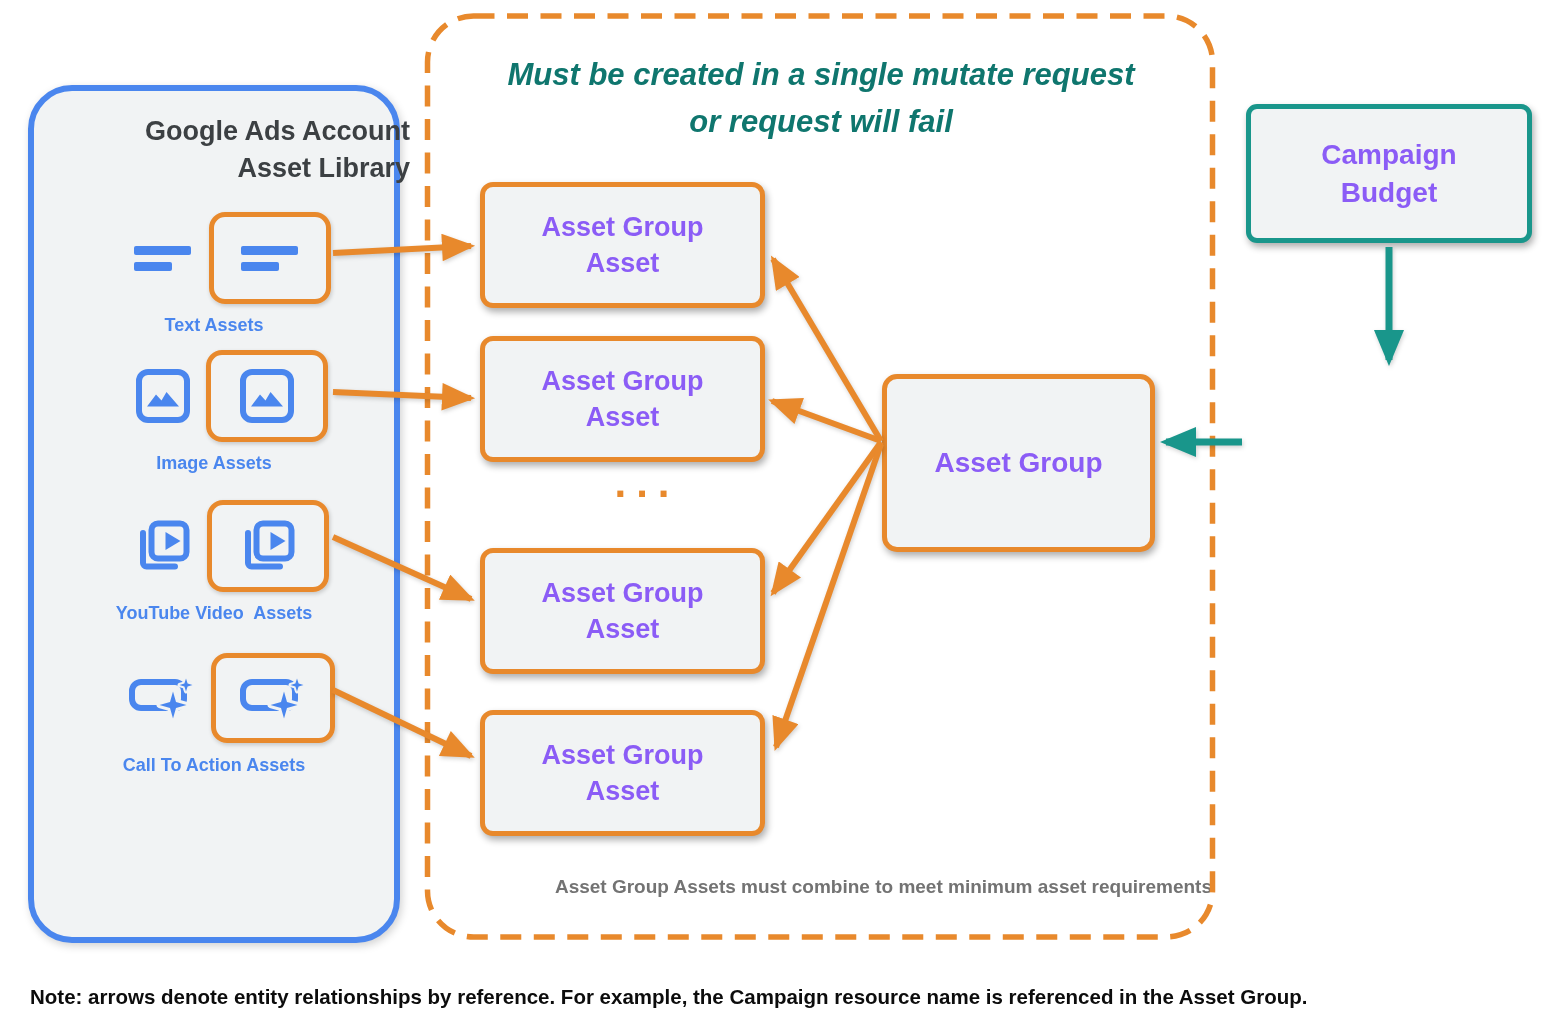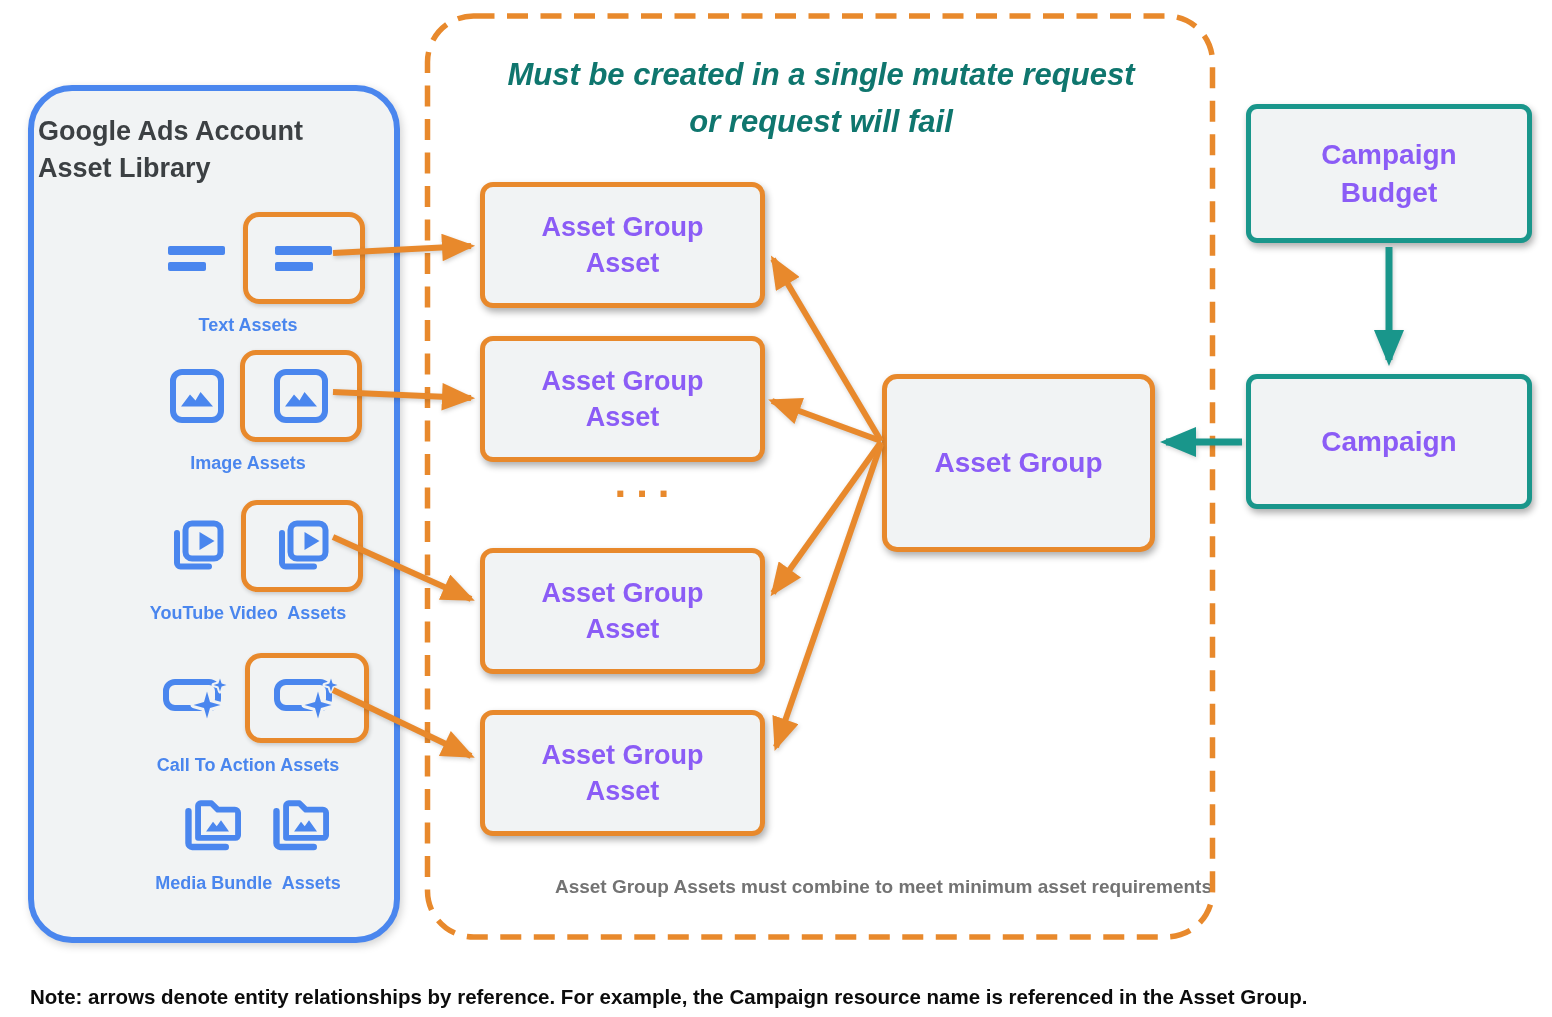--- a/index.html
+++ b/index.html
@@ -8,28 +8,28 @@
     background:#ffffff; overflow:hidden;
     font-family:"Liberation Sans", sans-serif;
   }
   
   .library-panel {
     position:absolute; left:28px; top:85px; width:372px; height:858px;
     background:#f1f3f4; border:6px solid #4a86ee; border-radius:44px;
     box-sizing:border-box; box-shadow:2px 3px 8px rgba(0,0,0,0.18);
   }
   .library-title {
-    position:absolute; top:22px; left:4px; width:100%;
-    text-align:left; font-weight:bold; font-size:27px; line-height:1.38;
+    position:absolute; top:22px; left:16px; width:100%;
+    text-align:right; font-weight:bold; font-size:27px; line-height:1.38;
     color:#3c4043;
   }
   .library-title span { display:inline-block; max-width:310px; }
   .asset-row {
     position:absolute; left:0; width:100%;
-    display:flex; flex-direction:column; align-items:center;margin-left:34px;
+    display:flex; flex-direction:column; align-items:center;
   }
   .icons {
     display:flex; align-items:center; gap:16px; height:94px;
     padding-left:36px; box-sizing:border-box;
   }
   .icons.no-shift { padding-left:18px; height:66px; gap:24px; }
   .frame {
     border:5px solid #e8892c; border-radius:16px;
     min-width:122px; height:92px; box-sizing:border-box;
     display:flex; align-items:center; justify-content:center;
@@ -174,39 +174,20 @@
                 <rect x="3" y="8" width="52" height="26" rx="9" fill="none" stroke="#4a86ee" stroke-width="6"></rect>
                 <path d="M44 17.5 L47 28 L57.5 31 L47 34 L44 44.5 L41 34 L30.5 31 L41 28 Z" fill="#4a86ee" stroke="#f1f3f4" stroke-width="6" paint-order="stroke" stroke-linejoin="round"></path>
                 <path d="M57 4.5 L58.6 9.4 L63.5 11 L58.6 12.6 L57 17.5 L55.4 12.6 L50.5 11 L55.4 9.4 Z" fill="#4a86ee" stroke="#f1f3f4" stroke-width="4" paint-order="stroke" stroke-linejoin="round"></path>
               </svg>
             </span>
         </span>
       </div>
       <div class="asset-label">Call To Action Assets</div>
     </div>
 
-    <div class="asset-row row-5">
-      <div class="icons no-shift">
-        <span>
-            <svg class="asset-icon" width="64" height="60" viewBox="0 0 60 56">
-              <path d="M7 16 V46 a3.5 3.5 0 0 0 3.5 3.5 H42" fill="none" stroke="#4a86ee" stroke-width="6" stroke-linecap="round"></path>
-              <path d="M16 41 V11 a2.5 2.5 0 0 1 2.5 -2.5 H28.5 l6 6 h16 a3 3 0 0 1 3 3 V38.5 a2.5 2.5 0 0 1 -2.5 2.5 H18.5 a2.5 2.5 0 0 1 -2.5 -2.5 Z" fill="none" stroke="#4a86ee" stroke-width="5.5" stroke-linejoin="round"></path>
-              <path d="M23.5 35 L30 26 L33.5 30 L37.5 24.5 L45 35 Z" fill="#4a86ee"></path>
-            </svg>
-          </span>
-        <span>
-            <svg class="asset-icon" width="64" height="60" viewBox="0 0 60 56">
-              <path d="M7 16 V46 a3.5 3.5 0 0 0 3.5 3.5 H42" fill="none" stroke="#4a86ee" stroke-width="6" stroke-linecap="round"></path>
-              <path d="M16 41 V11 a2.5 2.5 0 0 1 2.5 -2.5 H28.5 l6 6 h16 a3 3 0 0 1 3 3 V38.5 a2.5 2.5 0 0 1 -2.5 2.5 H18.5 a2.5 2.5 0 0 1 -2.5 -2.5 Z" fill="none" stroke="#4a86ee" stroke-width="5.5" stroke-linejoin="round"></path>
-              <path d="M23.5 35 L30 26 L33.5 30 L37.5 24.5 L45 35 Z" fill="#4a86ee"></path>
-            </svg>
-          </span>
-      </div>
-      <div class="asset-label">Media Bundle  Assets</div>
-    </div>
   </div>
 
   <div class="mutate-title">
     <div>Must be created in a single mutate request</div>
     <div>or request will fail</div>
   </div>
 
   <div class="node orange aga aga-1">
       <span>Asset Group Asset</span>
     </div>
@@ -221,23 +202,20 @@
       <span>Asset Group Asset</span>
     </div>
 
   <div class="panel-footnote">Asset Group Assets must combine to meet minimum asset requirements</div>
 
   <div class="node orange asset-group">
       <span>Asset Group</span>
     </div>
   <div class="node teal campaign-budget">
       <span>Campaign Budget</span>
-    </div>
-  <div class="node teal campaign">
-      <span>Campaign</span>
     </div>
 
   <div class="page-note">Note: arrows denote entity relationships by reference. For example, the Campaign resource name is referenced in the Asset Group.</div>
 
   <svg class="overlay" viewBox="0 0 1552 1017">
     <defs>
       <marker id="mo" viewBox="0 0 12 10" refX="10.5" refY="5" markerWidth="5.6" markerHeight="4.6" orient="auto" markerUnits="strokeWidth">
         <path d="M0 0 L12 5 L0 10 Z" fill="#e8892c"></path>
       </marker>
       <marker id="mt" viewBox="0 0 12 10" refX="10" refY="5" markerWidth="5.2" markerHeight="5.2" orient="auto" markerUnits="strokeWidth">

